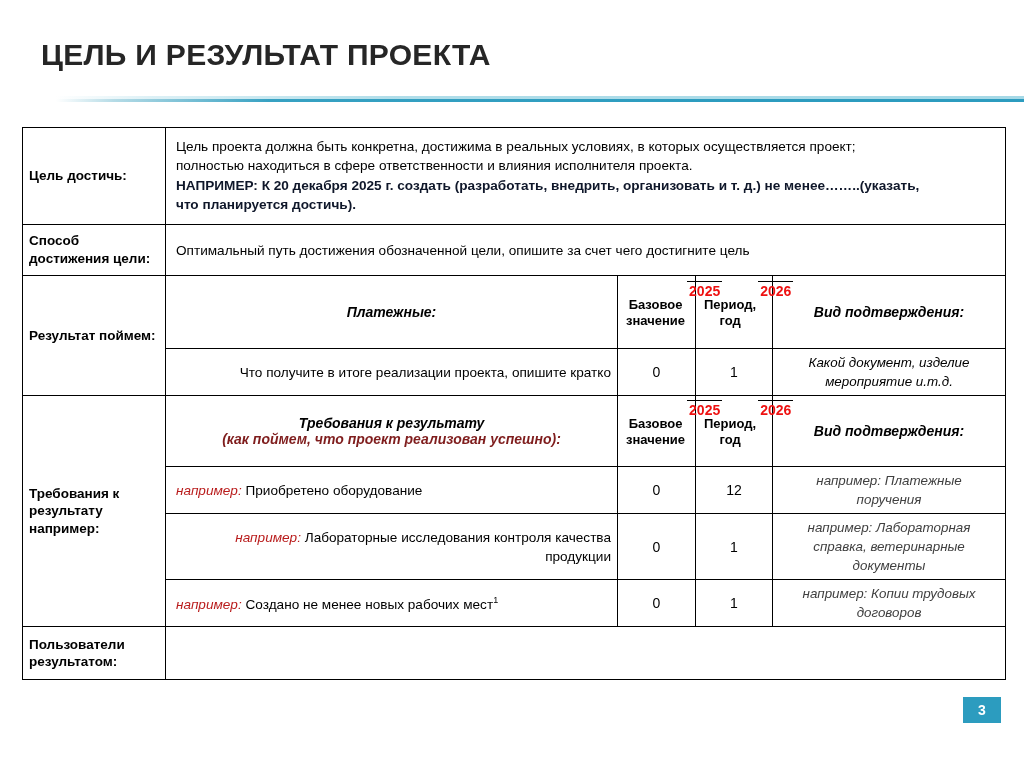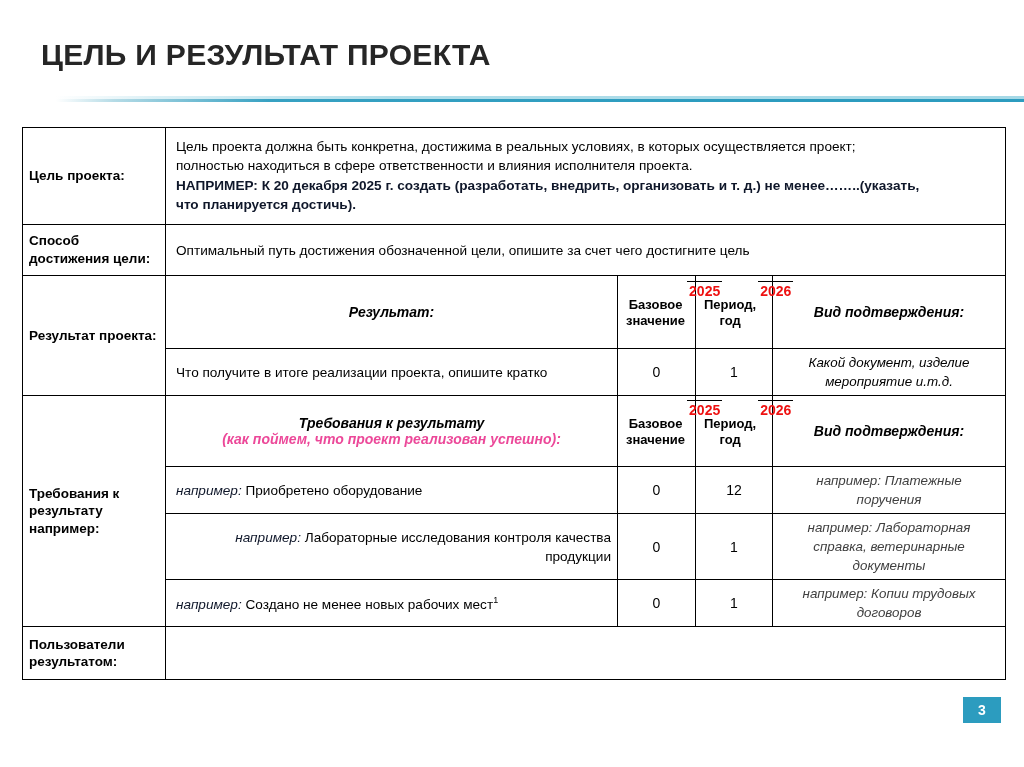--- a/index.html
+++ b/index.html
@@ -79,22 +79,22 @@
     line-height: 1.32;
     padding-left: 7px;
   }
   .lbl-top { vertical-align: middle; }
 
   .body-text {
     line-height: 1.42;
     font-size: 13.6px;
   }
   .red-bold { color: #0f172a; font-weight: bold; }
-  .red-ital { color: #0f172a; font-style: italic; }
-  .red-bold-ital { color: #ec4899; font-weight: bold; font-style: italic; }
+  .red-ital { color: #b91c1c; font-style: italic; }
+  .red-bold-ital { color: #7f1d1d; font-weight: bold; font-style: italic; }
 
   .hdr-center {
     text-align: center;
     font-weight: bold;
     font-style: italic;
     font-size: 14px;
   }
   .num-cell {
     text-align: center;
     font-size: 14px;
@@ -176,54 +176,54 @@
   <colgroup>
     <col style="width:143px">
     <col style="width:452px">
     <col style="width:78px">
     <col style="width:77px">
     <col style="width:233px">
   </colgroup>
   <tbody>
 
     <tr>
-      <td class="lbl">Цель проекта:</td>
+      <td class="lbl">Цель достичь:</td>
       <td colspan="4" class="body-text" style="padding:9px 8px 10px 10px;">
         <div>Цель проекта должна быть конкретна, достижима в реальных условиях, в которых осуществляется проект;</div>
         <div>полностью находиться в сфере ответственности и влияния исполнителя проекта.</div>
         <div class="red-bold">НАПРИМЕР: К 20 декабря 2025 г. создать (разработать, внедрить, организовать и т. д.) не менее……..(указать,</div>
         <div class="red-bold">что планируется достичь).</div>
       </td>
     </tr>
 
     <tr>
       <td class="lbl" style="height:42px;">Способ достижения цели:</td>
       <td colspan="4" class="body-text" style="padding-left:10px;">Оптимальный путь достижения обозначенной цели, опишите за счет чего достигните цель</td>
     </tr>
 
     <tr>
-      <td class="lbl" rowspan="2">Результат проекта:</td>
-      <td class="hdr-center" style="height:64px;">Результат:</td>
+      <td class="lbl" rowspan="2">Результат поймем:</td>
+      <td class="hdr-center" style="height:64px;">Платежные:</td>
       <td class="yr-head">
         <div class="yr-head-inner">
           <div class="yr-head-top">Базовое значение</div>
           <div class="yr-head-bot">2025</div>
         </div>
       </td>
       <td class="yr-head">
         <div class="yr-head-inner">
           <div class="yr-head-top">Период, год</div>
           <div class="yr-head-bot">2026</div>
         </div>
       </td>
       <td class="hdr-center">Вид подтверждения:</td>
     </tr>
 
     <tr>
-      <td class="body-text" style="height:36px; padding-left:10px;">Что получите в итоге реализации проекта, опишите кратко</td>
+      <td class="body-text" style="height:36px; padding-left:10px;text-align:right;">Что получите в итоге реализации проекта, опишите кратко</td>
       <td class="num-cell">0</td>
       <td class="num-cell">1</td>
       <td class="conf-cell">
         <div>Какой документ, изделие</div>
         <div>мероприятие и.т.д.</div>
       </td>
     </tr>
 
     <tr>
       <td class="lbl lbl-top" rowspan="4">Требования к результату например:</td>

